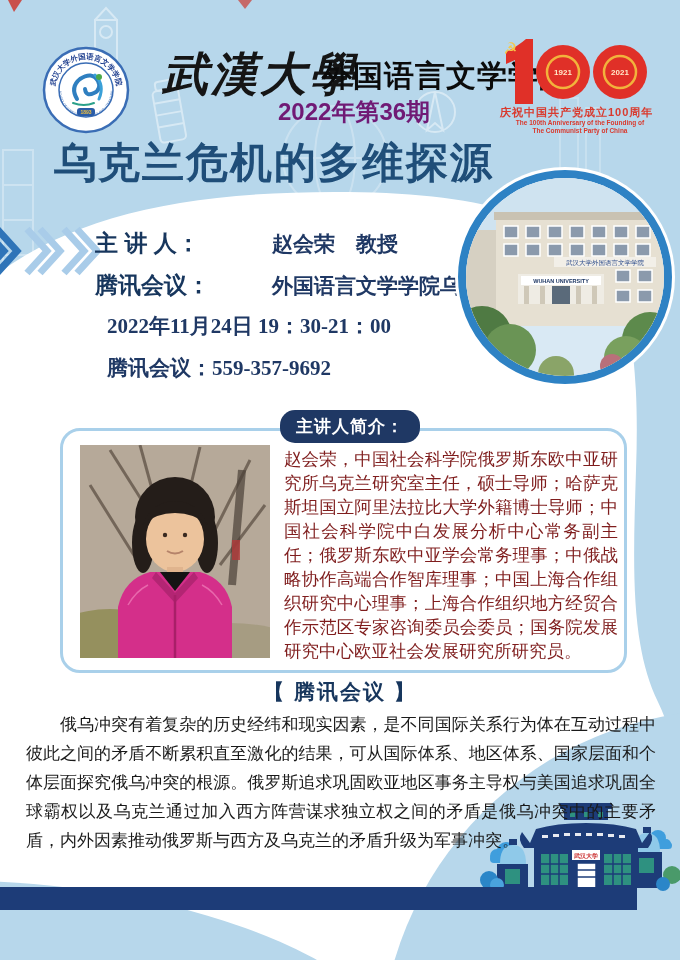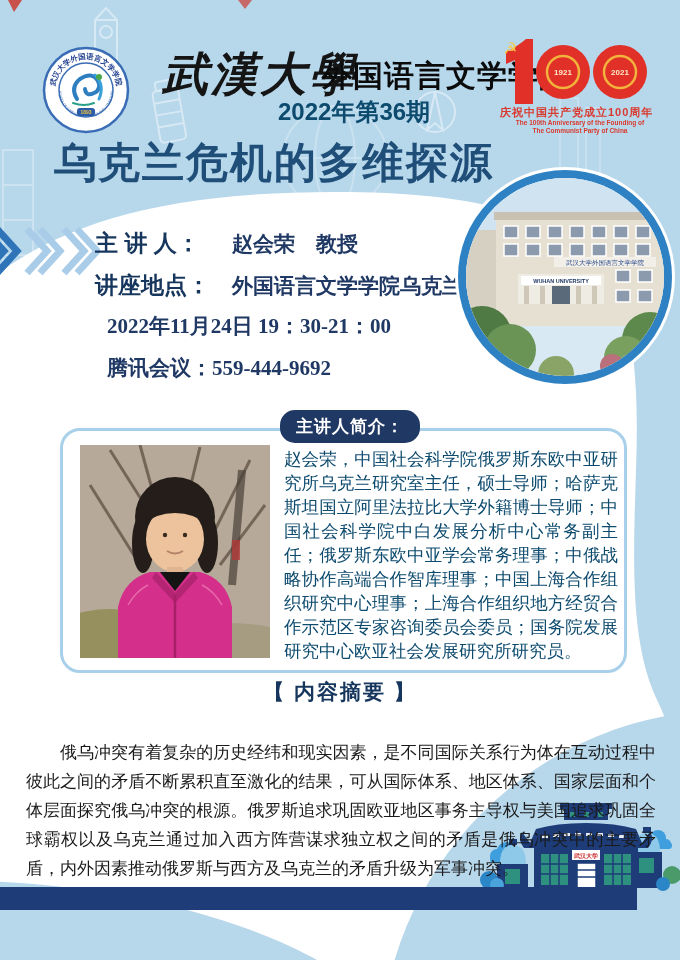--- a/index.html
+++ b/index.html
@@ -5,48 +5,48 @@
   html,body{margin:0;padding:0;background:#888;}
   .poster{position:relative;width:680px;height:960px;overflow:hidden;background:#b7d7eb;
           font-family:"Liberation Sans",sans-serif;}
   .abs{position:absolute;}
   .bgsvg{position:absolute;left:0;top:0;z-index:0;}
   
   .calligraphy{left:126px;top:44px;font-family:"DejaVu Serif",serif;font-weight:bold;
       font-size:46px;color:#151515;letter-spacing:3px;z-index:2;font-style:italic;margin-left:36px;}
   .schoolname{left:322px;top:56px;font-size:30px;font-weight:900;color:#0b0b0b;
       letter-spacing:1px;z-index:2;}
-  .issue{left:278px;top:96px;font-size:24px;font-weight:800;color:#0c4a6e;z-index:2;}
+  .issue{left:278px;top:96px;font-size:24px;font-weight:800;color:#701a75;z-index:2;}
   .main-title{left:0;top:135px;width:548px;text-align:center;font-size:42px;font-weight:900;
       color:#1f4e79;letter-spacing:2px;z-index:2;}
   .ann-cn{left:500px;top:105px;width:160px;font-size:11px;font-weight:800;
       color:#d93a2e;z-index:2;letter-spacing:1px;}
   .ann-en{left:500px;top:119px;width:160px;text-align:center;font-size:6.5px;line-height:8px;
       color:#d93a2e;z-index:2;font-weight:700;}
   
   .info{left:95px;top:228px;z-index:2;}
-  .info-row{display:flex;align-items:baseline;height:28px;margin-bottom:14px;white-space:nowrap;}
+  .info-row{display:flex;align-items:baseline;height:28px;margin-bottom:14px;white-space:nowrap;gap:40px;}
   .info-label{font-size:23px;font-weight:800;color:#17365d;width:125px;}
   .info-value{font-family:"Liberation Serif",serif;font-size:21px;font-weight:600;color:#1f3864;margin-left:12px;}
   
   .circle-photo{left:458px;top:170px;width:198px;height:198px;border-radius:50%;
       border:8px solid #2e82c4;box-shadow:0 0 0 3px #ffffff;overflow:hidden;z-index:5;background:#dcebf5;}
   
   .bio-box{left:60px;top:428px;width:561px;height:239px;background:#ffffff;
       border:3px solid #a9d0ea;border-radius:20px;z-index:3;}
   .bio-badge{left:280px;top:410px;background:#1f3864;color:#ffffff;font-size:17px;font-weight:800;
       padding:5px 16px;border-radius:15px;z-index:6;letter-spacing:1px;}
   .speaker-photo{left:80px;top:445px;width:190px;height:213px;z-index:5;overflow:hidden;}
   .bio-text{left:284px;top:447px;width:334px;height:218px;font-family:"Liberation Serif",serif;
-      font-size:17.5px;line-height:24px;color:#0c4a6e;text-align:justify;z-index:5;overflow:hidden;}
+      font-size:17.5px;line-height:24px;color:#7f1d1d;text-align:justify;z-index:5;overflow:hidden;}
   
   .abs-heading{left:0;top:678px;width:680px;text-align:center;font-size:21px;font-weight:800;
       color:#17365d;z-index:2;letter-spacing:2px;}
   .abs-text{left:26px;top:710px;width:630px;font-family:"Liberation Serif",serif;font-size:17px;
-      line-height:29px;color:#1a1a1a;text-align:justify;text-indent:2em;z-index:2;margin-top:28px;}
+      line-height:29px;color:#1a1a1a;text-align:justify;text-indent:2em;z-index:2;}
 </style>
 </head>
 <body>
 
 <div class="poster">
 
   <svg class="bgsvg" width="680" height="960" viewBox="0 0 680 960">
     <rect x="0" y="0" width="680" height="960" fill="#b7d7eb"></rect>
 
     <g stroke="#ffffff" stroke-width="2" fill="none" opacity="0.45">
@@ -220,28 +220,28 @@
         <path d="M77 3 L97 25 L77 47"></path>
     </g>
   </svg>
 
   <div class="abs info">
     <div class="info-row">
       <span class="info-label">主 讲 人：</span>
       <span class="info-value">赵会荣　教授</span>
     </div>
     <div class="info-row">
-      <span class="info-label">讲座地点：</span>
+      <span class="info-label">腾讯会议：</span>
       <span class="info-value">外国语言文学学院乌克兰研究</span>
     </div>
     <div class="info-row">
       <span class="info-value">2022年11月24日 19：30-21：00</span>
     </div>
     <div class="info-row">
-      <span class="info-value">腾讯会议：559-444-9692</span>
+      <span class="info-value">腾讯会议：559-357-9692</span>
     </div>
   </div>
 
   <div class="abs circle-photo">
     <svg width="198" height="198" viewBox="0 0 198 198">
       <rect width="198" height="198" fill="#d9e9f4"></rect>
       <rect x="0" y="0" width="198" height="60" fill="#cfe3f0"></rect>
       <rect x="0" y="52" width="36" height="100" fill="#d6d0c2"></rect>
       <rect x="30" y="38" width="168" height="110" fill="#e6e0d2"></rect>
       <rect x="28" y="34" width="170" height="8" fill="#c9c2b2"></rect>
@@ -319,16 +319,16 @@
         <path d="M76 127 L95 148 L114 127 L118 133 L95 158 L72 133 Z" fill="#b32573"></path>
         <line x1="95" y1="150" x2="95" y2="213" stroke="#a81f68" stroke-width="2.5"></line>
         <path d="M48 160 Q56 146 68 140" stroke="#e868ac" stroke-width="1.5" fill="none"></path>
         <path d="M142 160 Q134 146 122 140" stroke="#e868ac" stroke-width="1.5" fill="none"></path>
       </g>
     </svg>
   </div>
 
   <div class="abs bio-text">赵会荣，中国社会科学院俄罗斯东欧中亚研究所乌克兰研究室主任，硕士导师；哈萨克斯坦国立阿里法拉比大学外籍博士导师；中国社会科学院中白发展分析中心常务副主任；俄罗斯东欧中亚学会常务理事；中俄战略协作高端合作智库理事；中国上海合作组织研究中心理事；上海合作组织地方经贸合作示范区专家咨询委员会委员；国务院发展研究中心欧亚社会发展研究所研究员。</div>
 
-  <div class="abs abs-heading">【 内容摘要 】</div>
+  <div class="abs abs-heading">【 腾讯会议 】</div>
   <div class="abs abs-text">俄乌冲突有着复杂的历史经纬和现实因素，是不同国际关系行为体在互动过程中彼此之间的矛盾不断累积直至激化的结果，可从国际体系、地区体系、国家层面和个体层面探究俄乌冲突的根源。俄罗斯追求巩固欧亚地区事务主导权与美国追求巩固全球霸权以及乌克兰通过加入西方阵营谋求独立权之间的矛盾是俄乌冲突中的主要矛盾，内外因素推动俄罗斯与西方及乌克兰的矛盾升级为军事冲突。</div>
 
 </div>
 
 </body></html>

